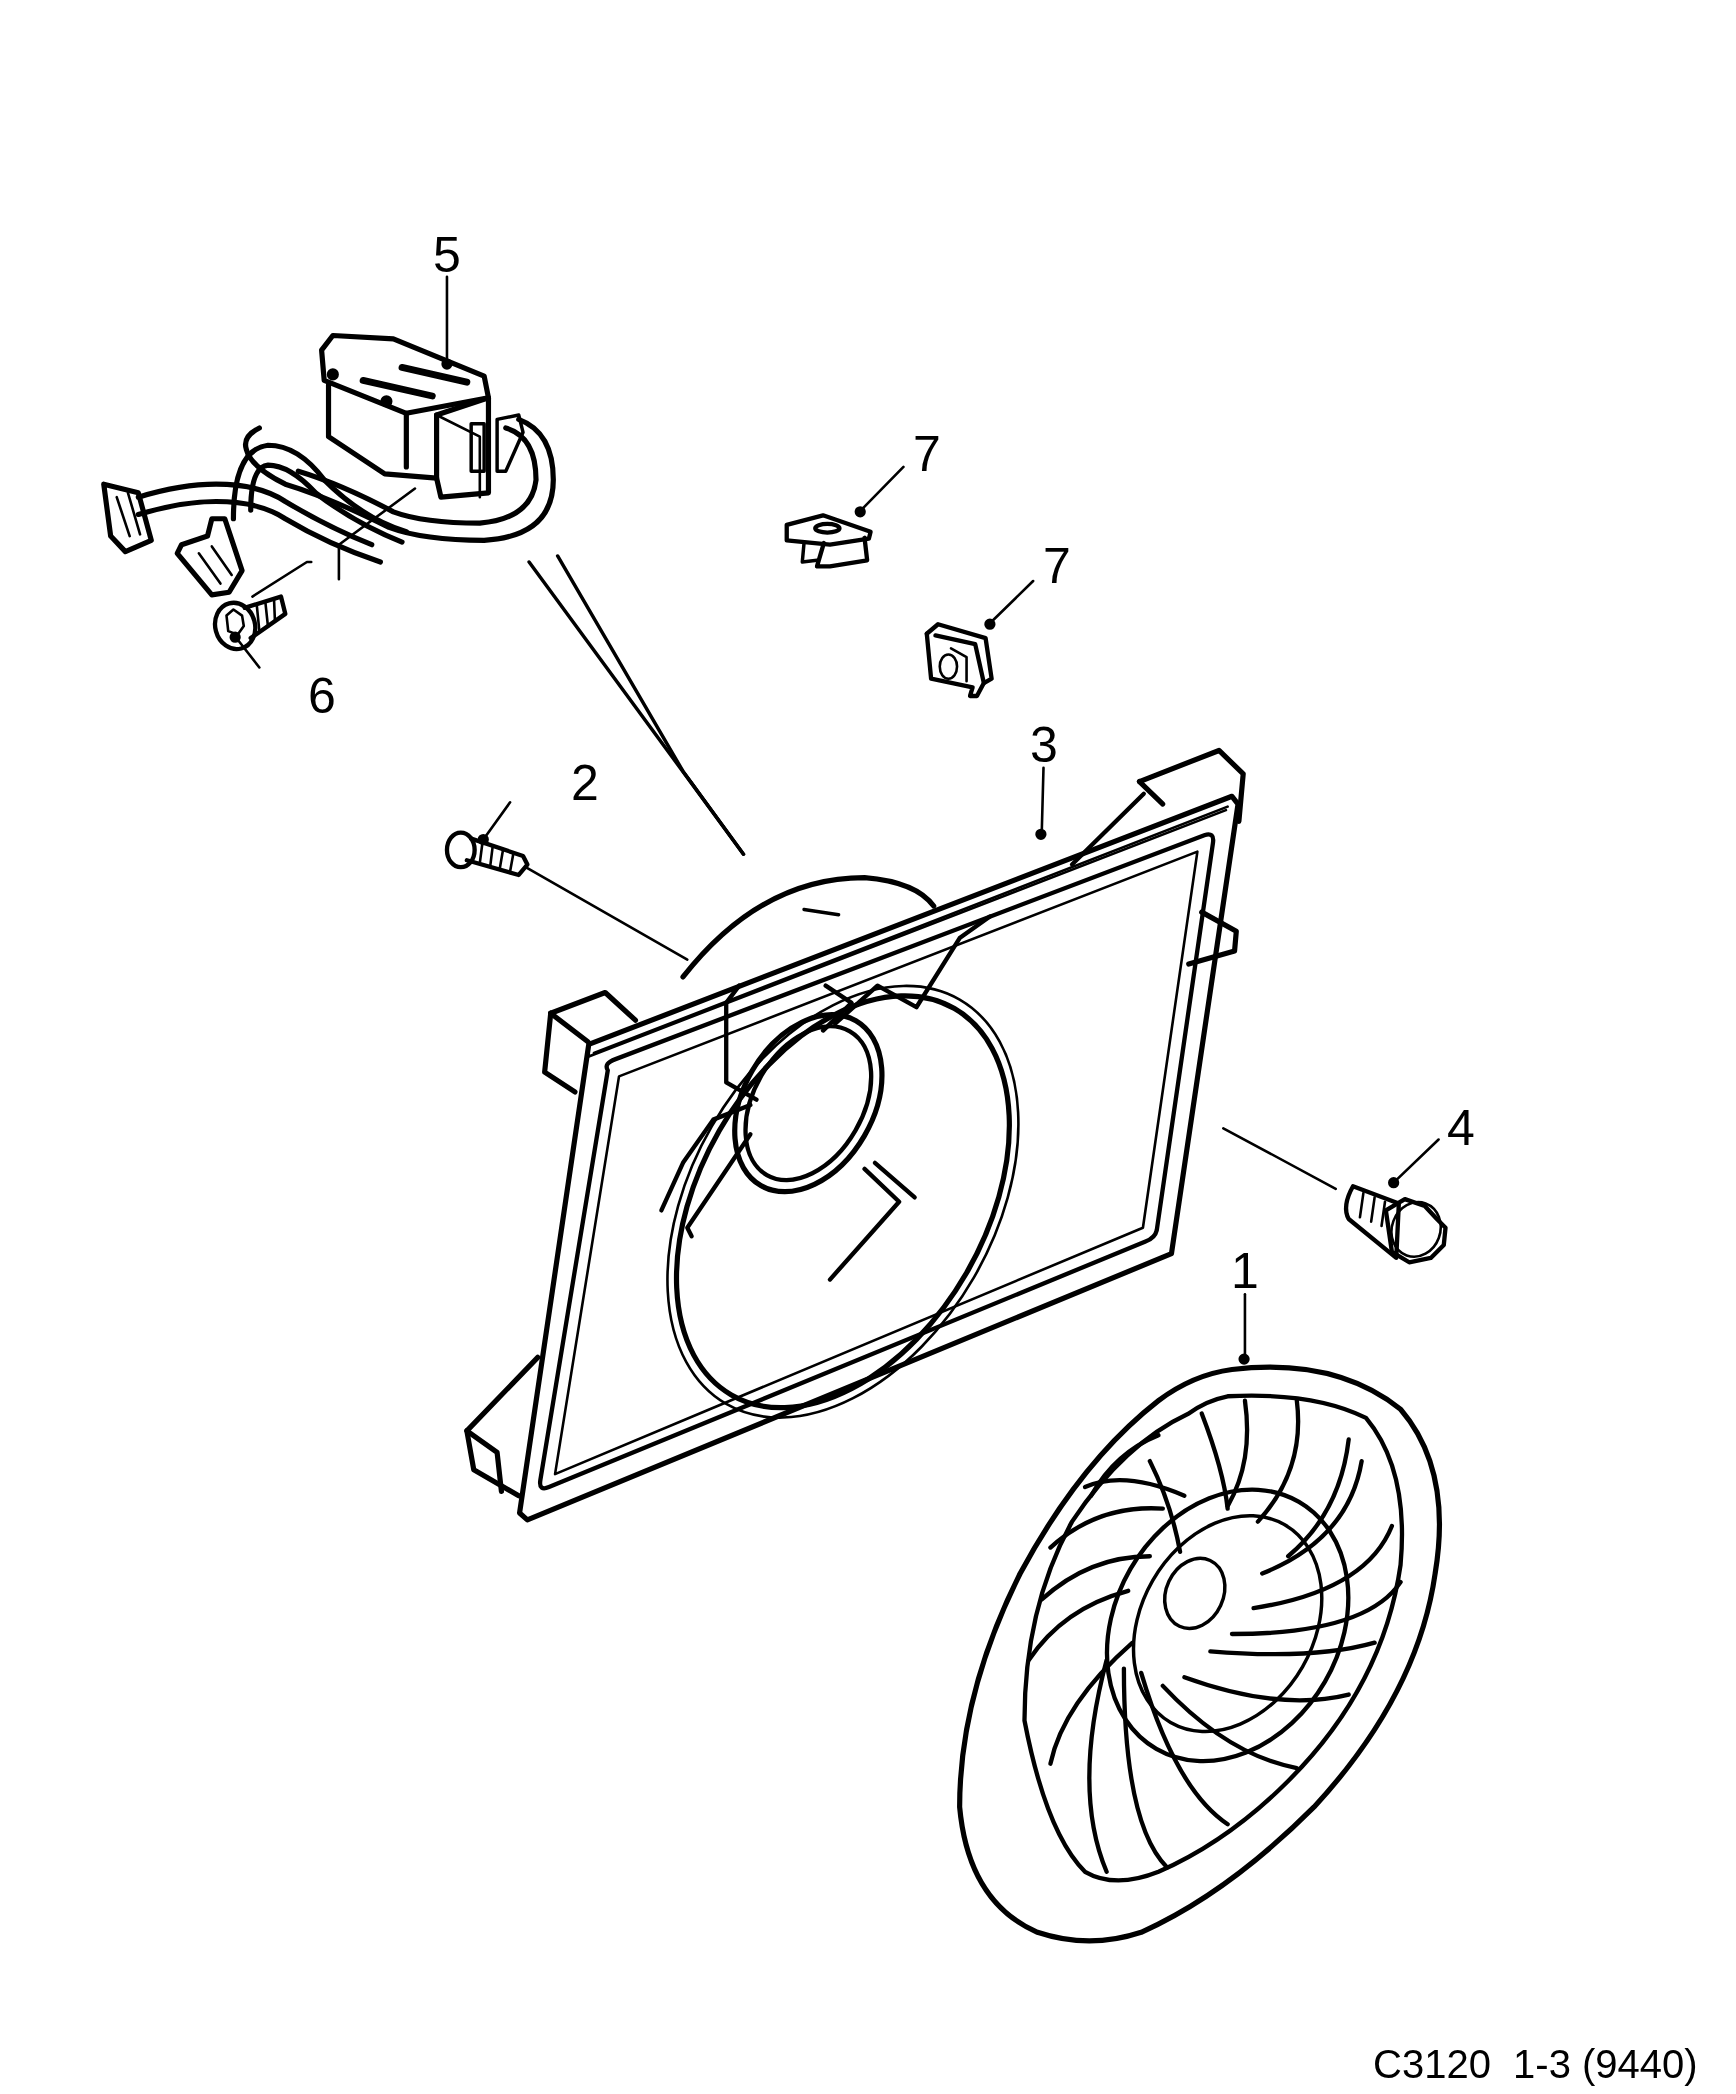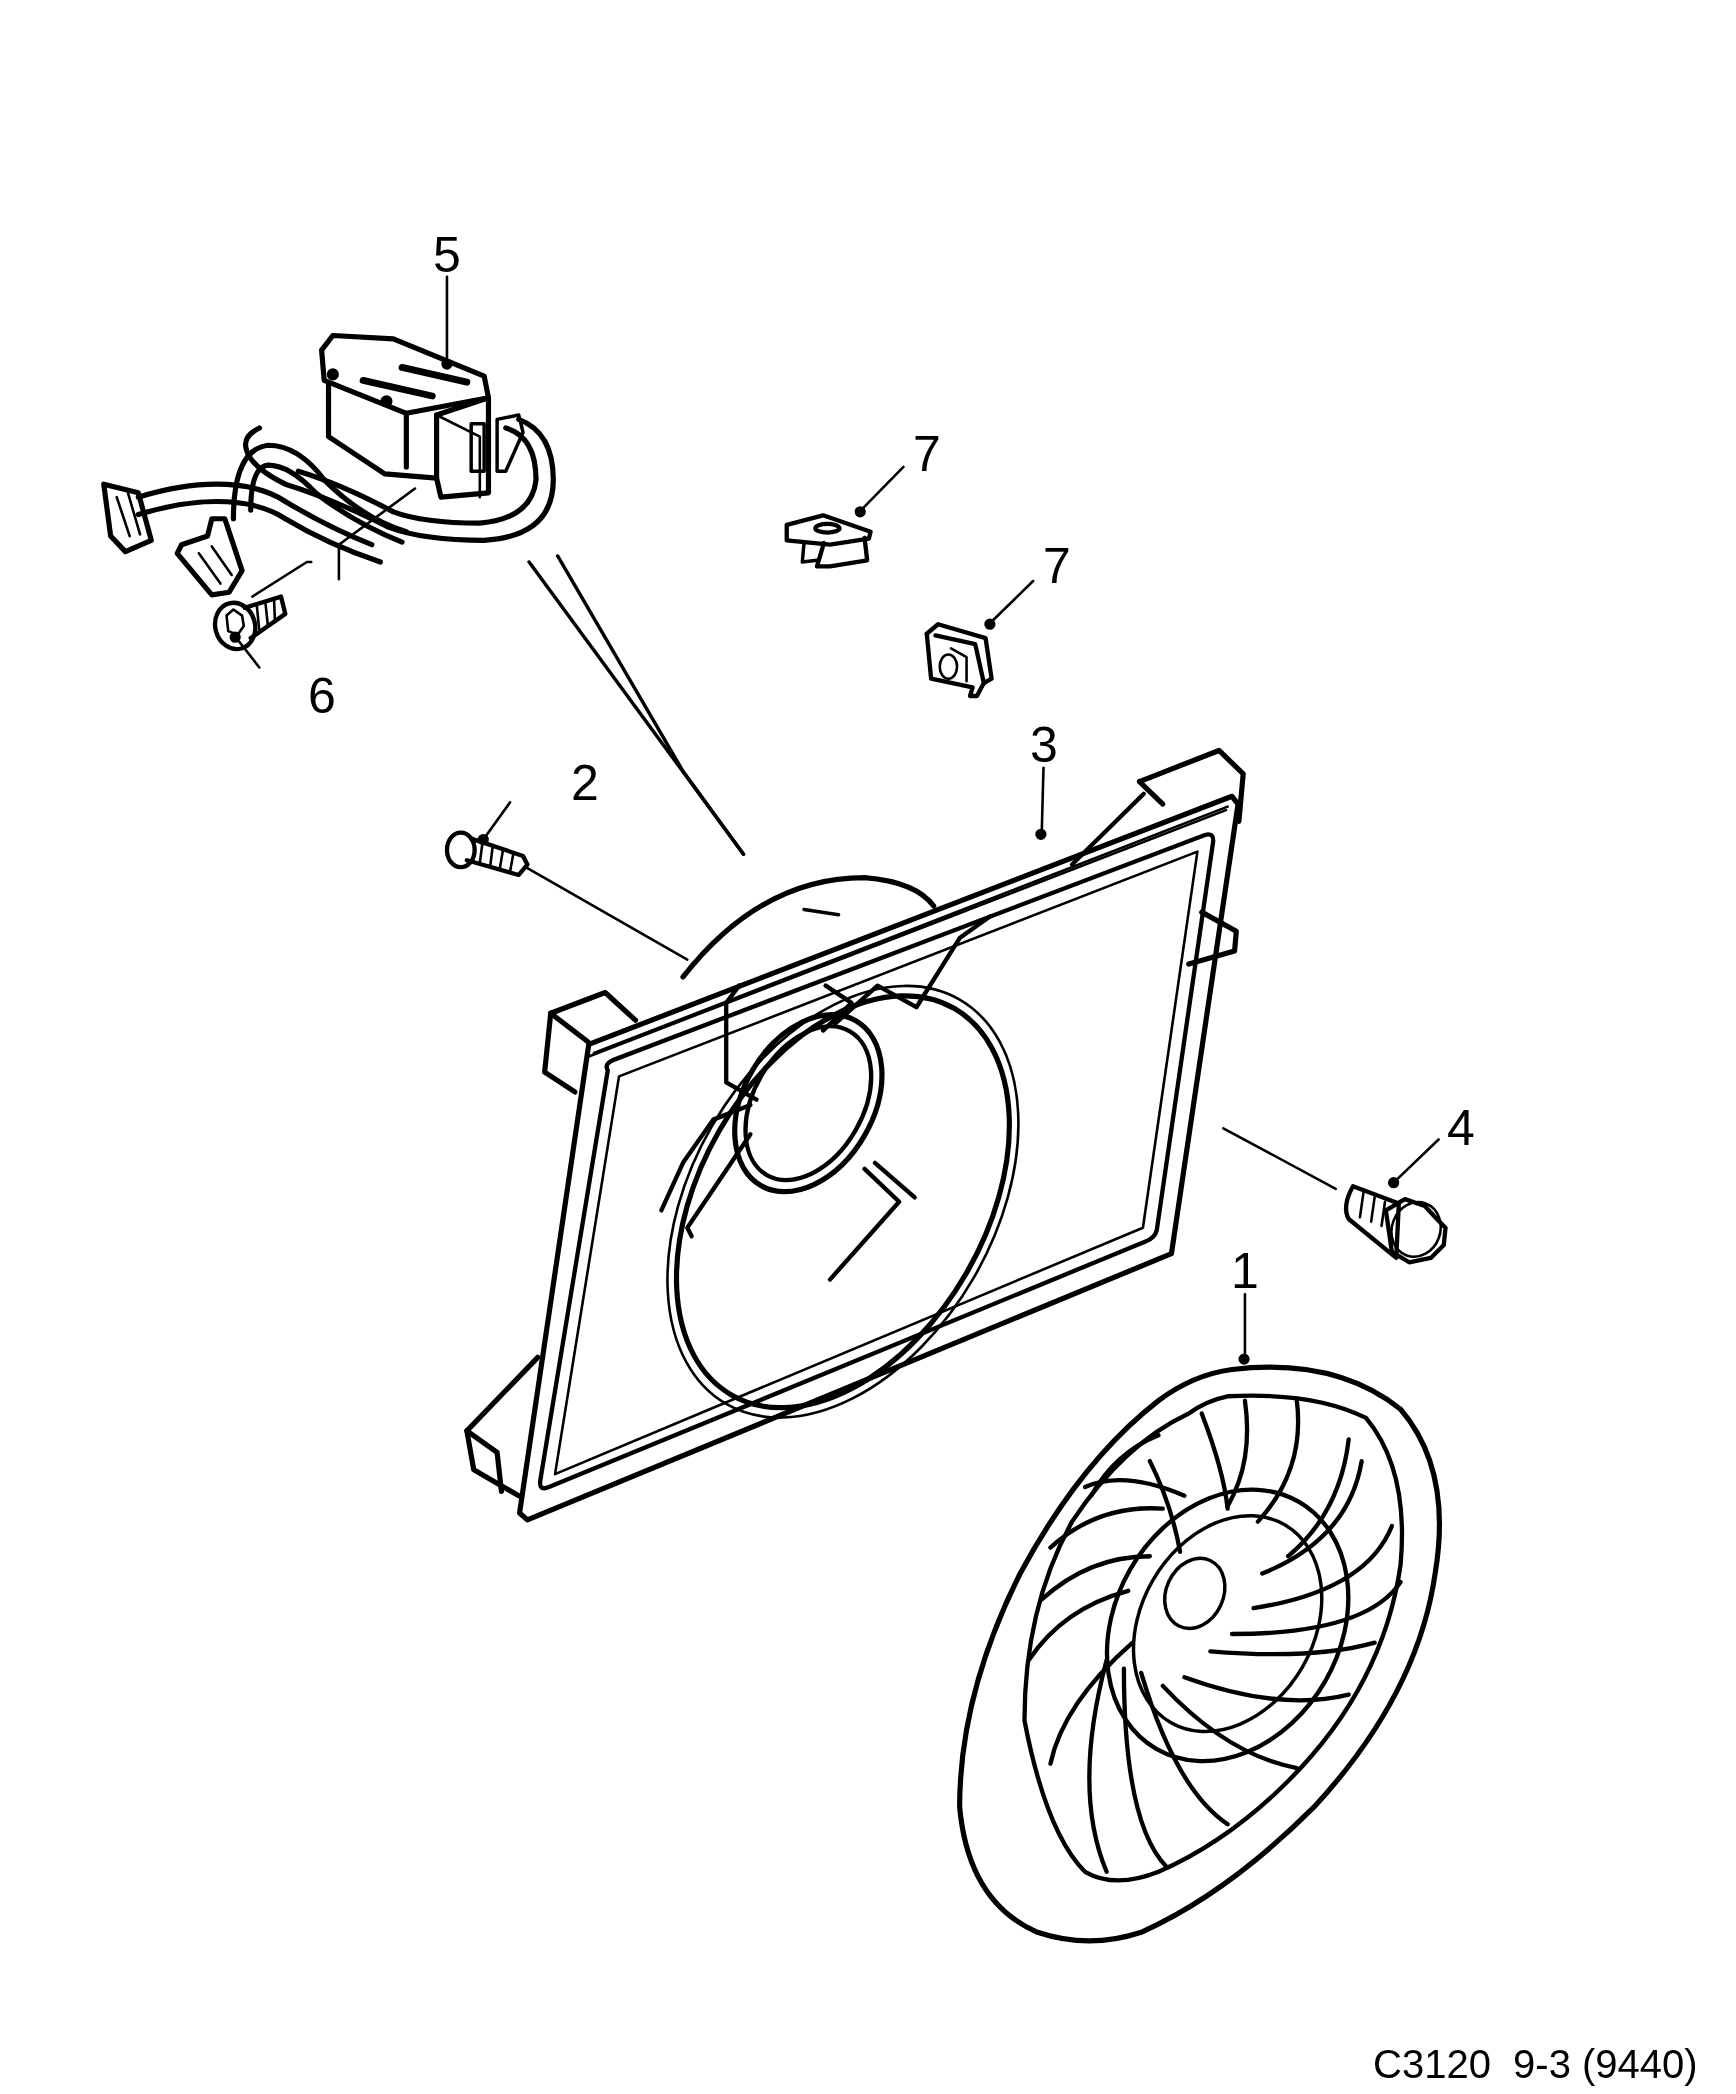--- a/index.html
+++ b/index.html
@@ -200,14 +200,14 @@
 
 <div class="callout-label" style="left:1245px; top:1271px;">1</div>
 <div class="callout-label" style="left:585px; top:783px;">2</div>
 <div class="callout-label" style="left:1044px; top:745px;">3</div>
 <div class="callout-label" style="left:1461px; top:1128px;">4</div>
 <div class="callout-label" style="left:447px; top:255px;">5</div>
 <div class="callout-label" style="left:322px; top:696px;">6</div>
 <div class="callout-label" style="left:927px; top:454px;">7</div>
 <div class="callout-label" style="left:1057px; top:566px;">7</div>
 
-<div class="footer">C3120  9-3 (9440)</div>
+<div class="footer">C3120  1-3 (9440)</div>
 
 
 </body></html>

